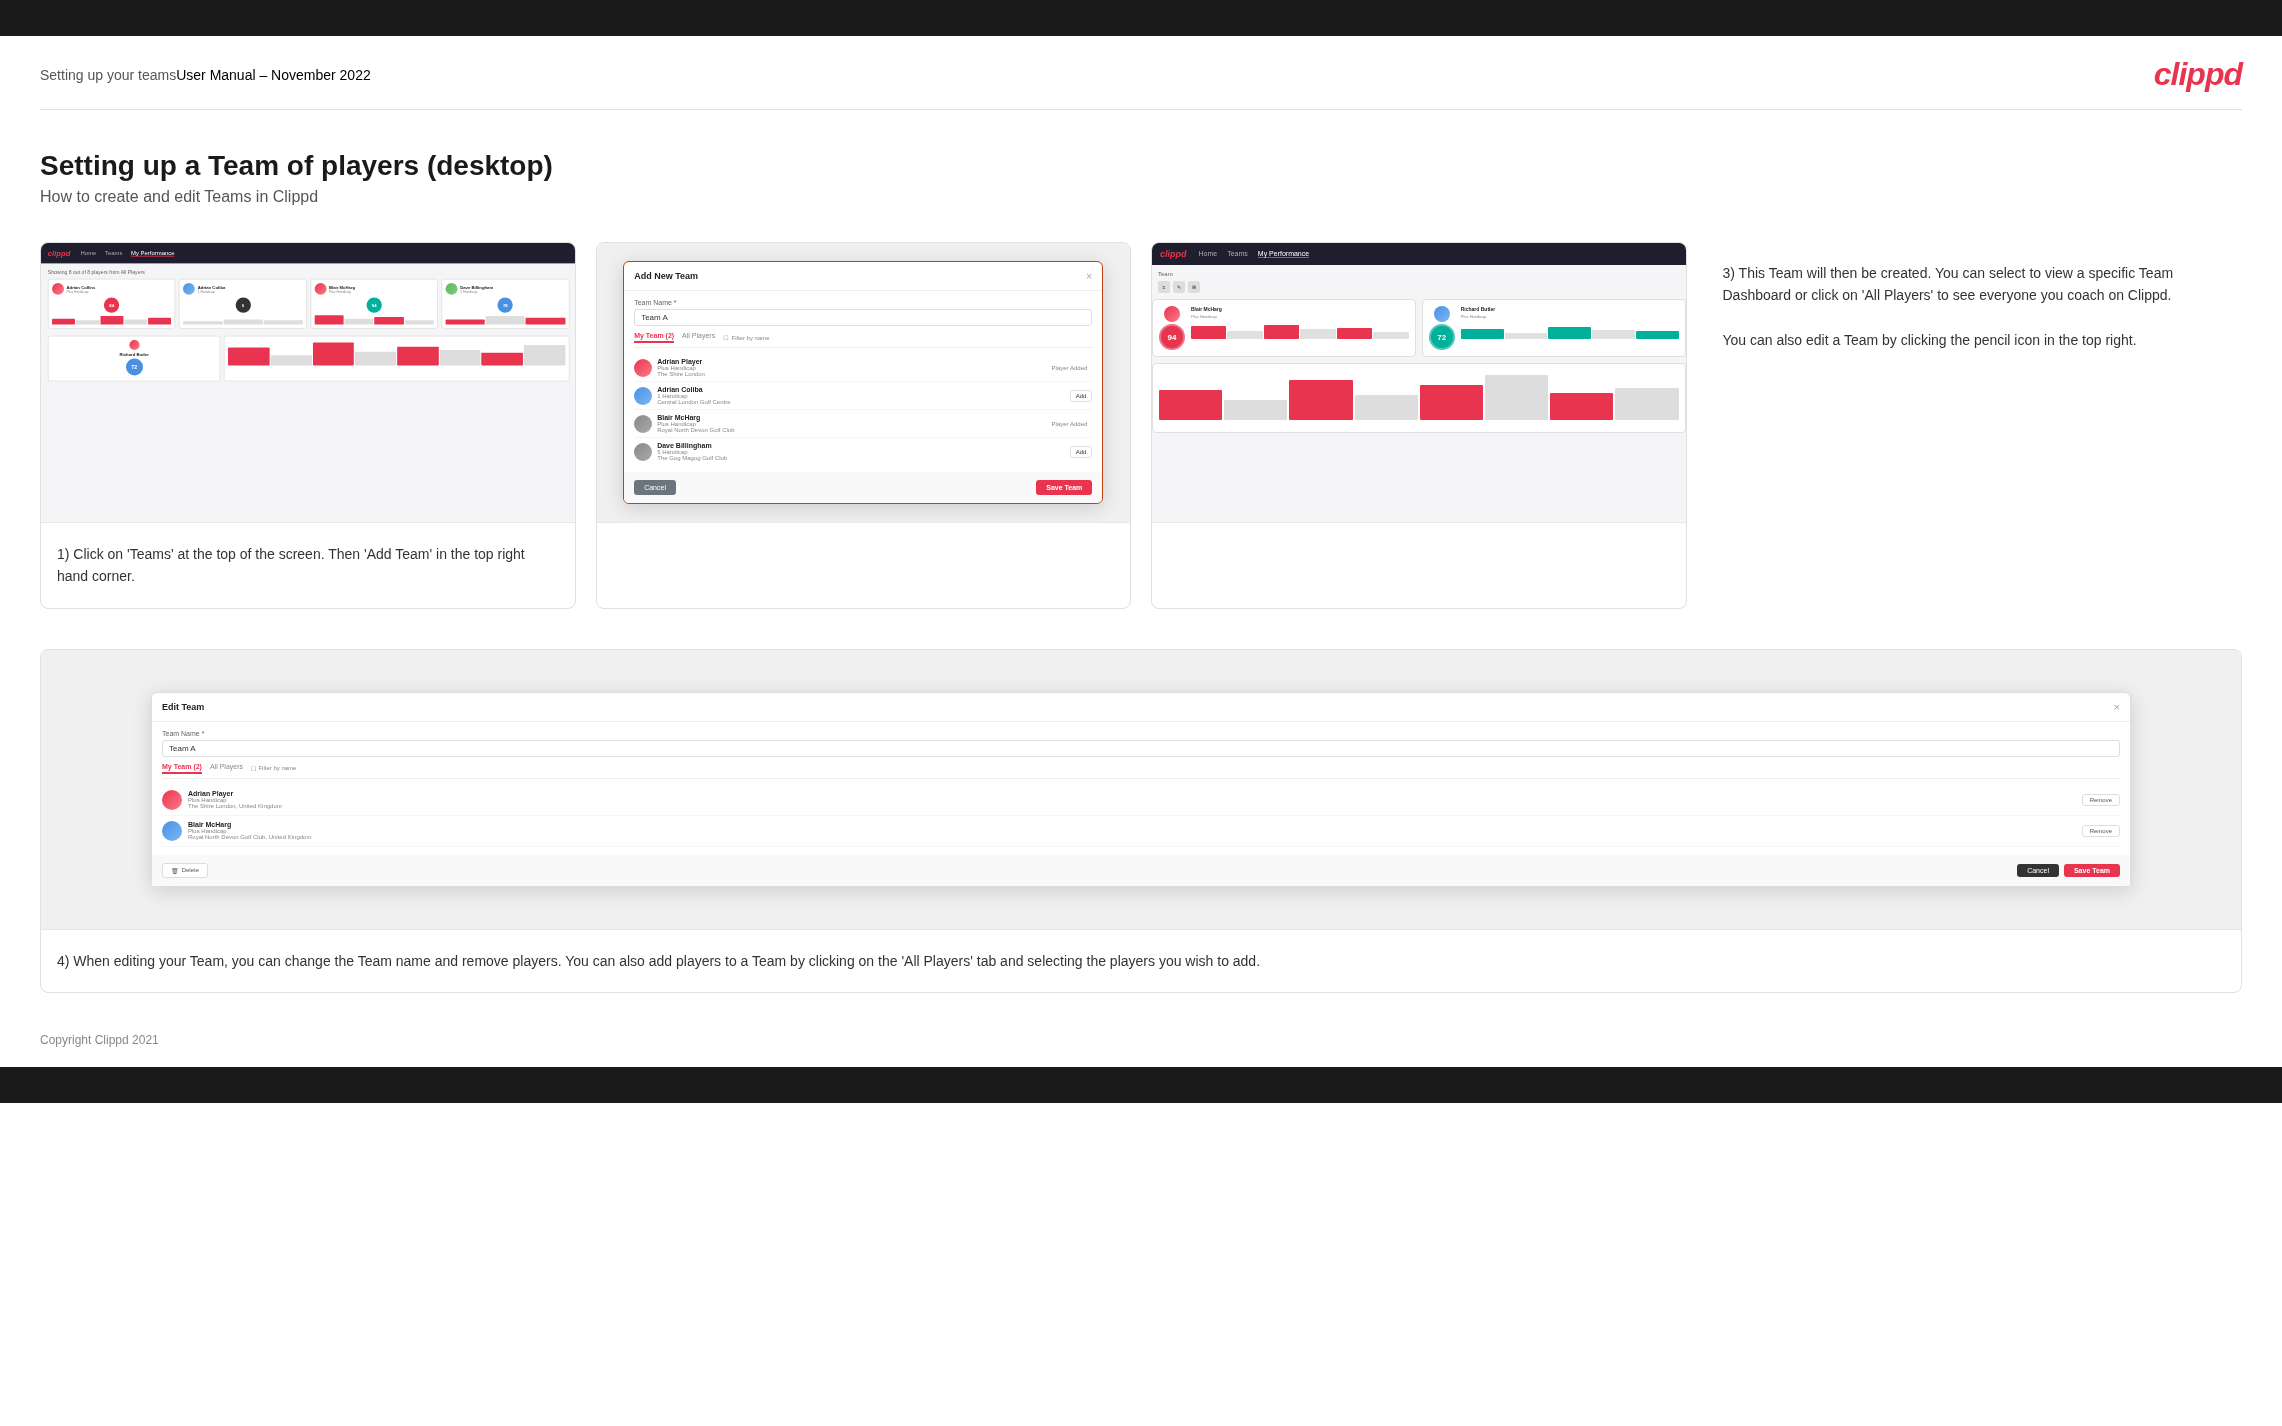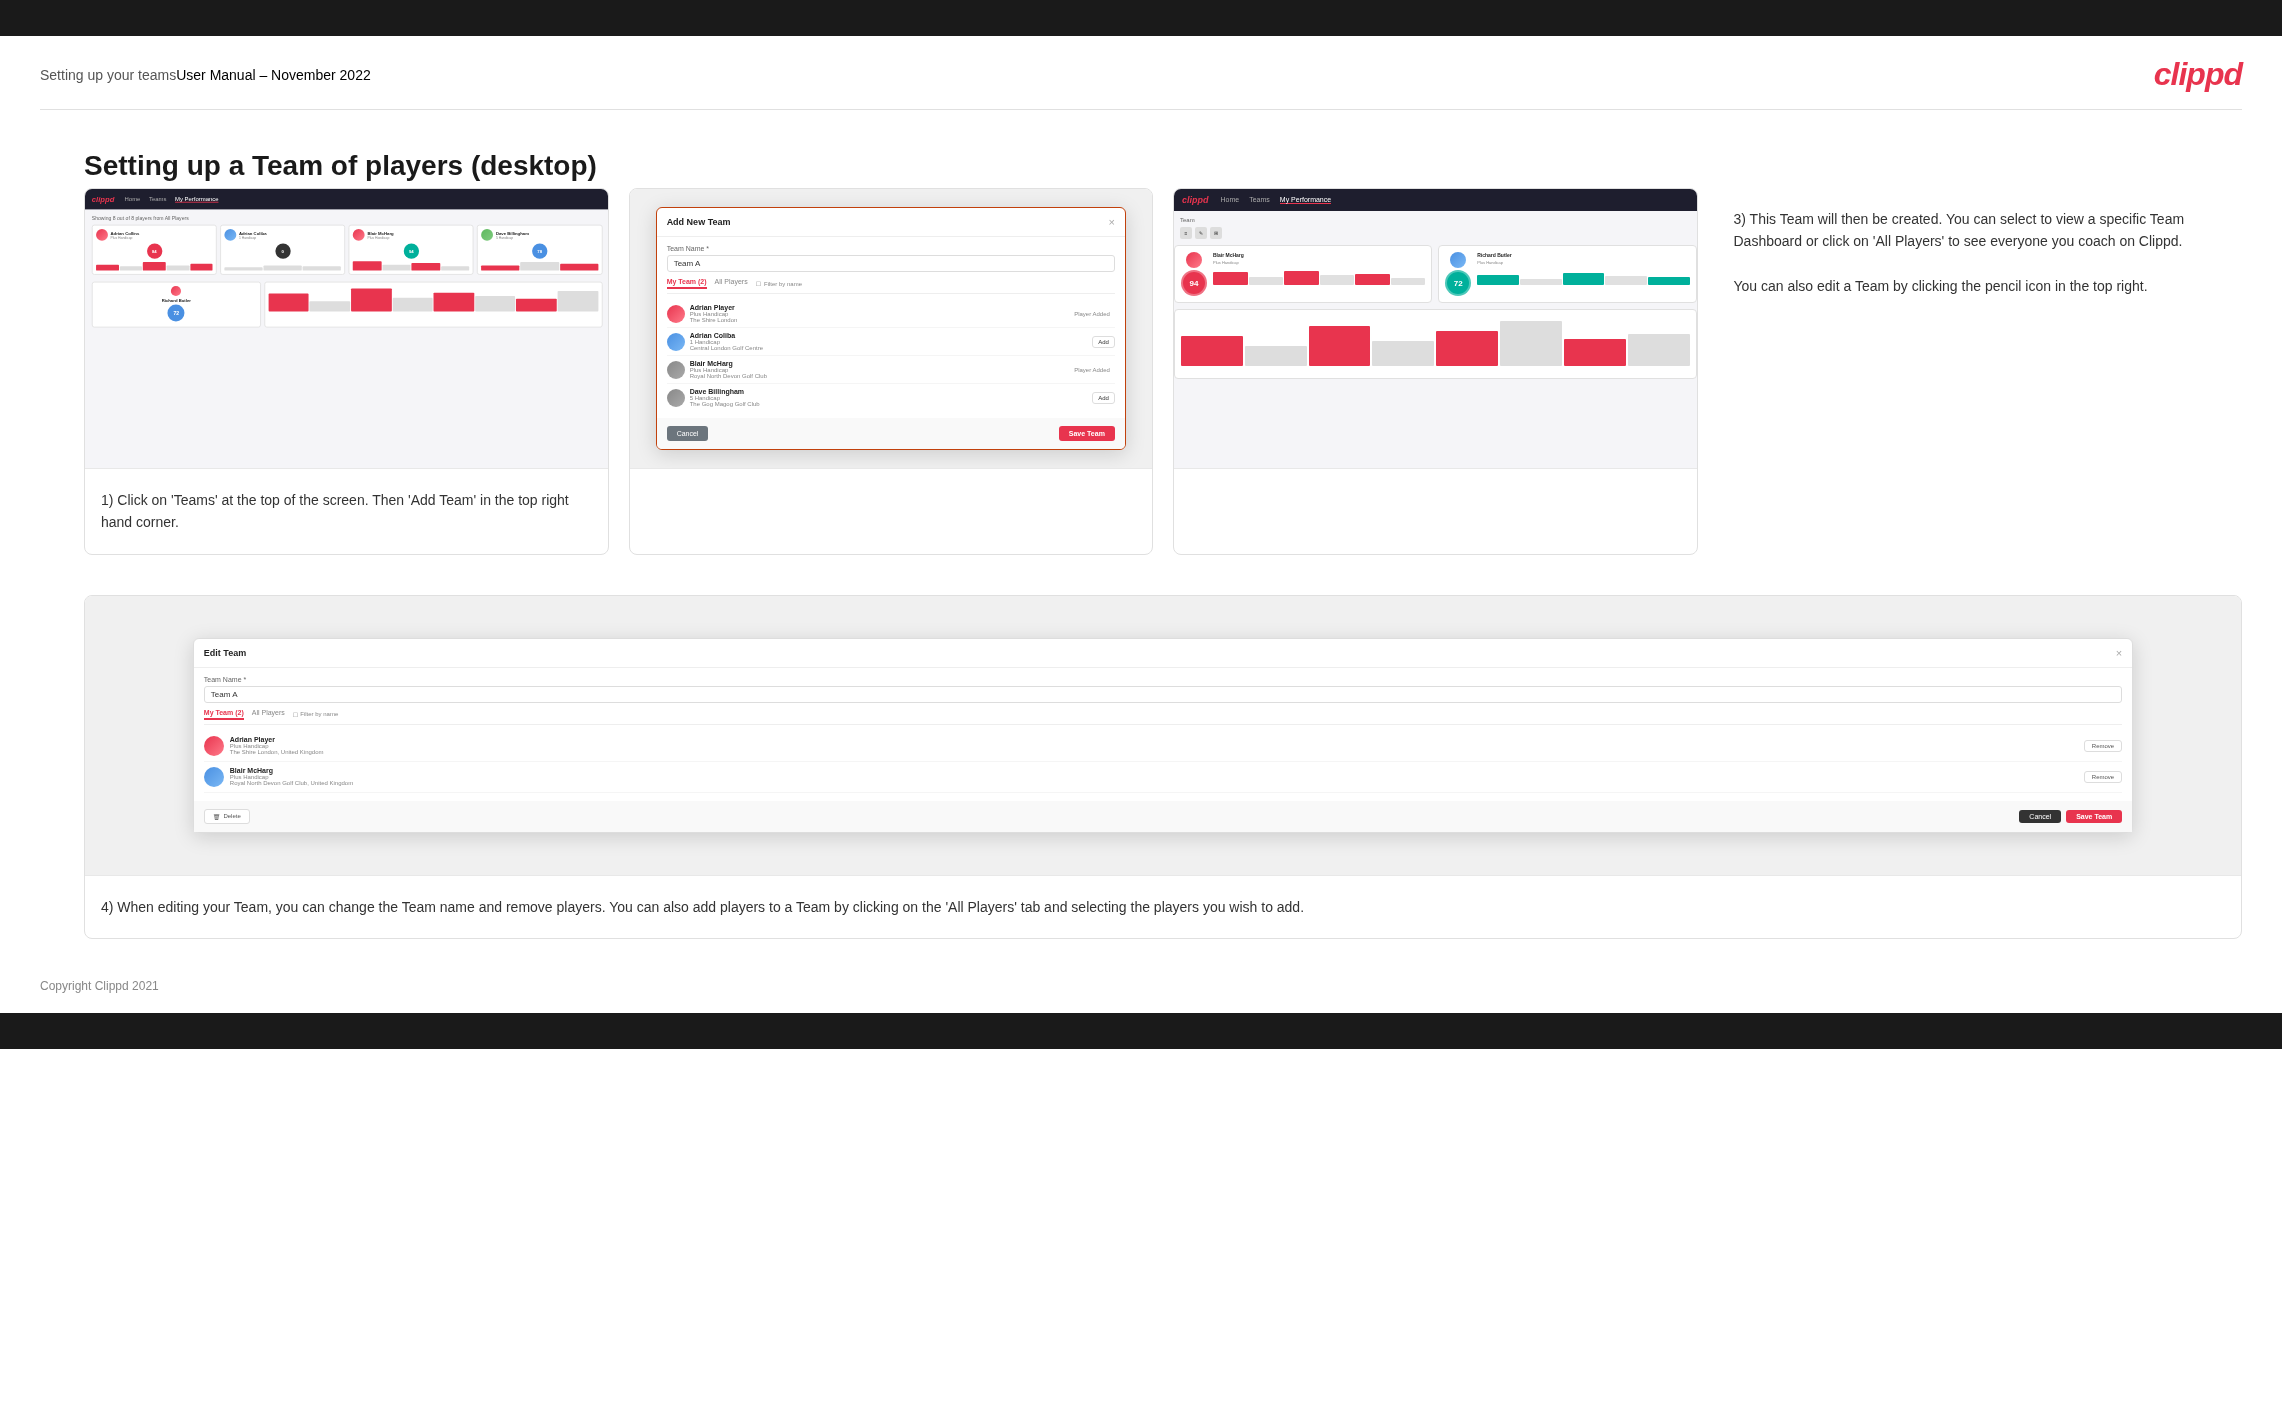--- a/index.html
+++ b/index.html
@@ -47,21 +47,20 @@
 
     .header-divider {
       border: none;
       border-top: 1px solid #e0e0e0;
       margin: 0 40px;
     }
 
     
     .main {
       padding: 40px 40px 30px 40px;
-      margin-left: 44px;
     }
 
     .page-title {
       font-size: 28px;
       font-weight: 800;
       color: #1a1a1a;
       margin-bottom: 6px;
     }
 
     .page-subtitle {
@@ -737,20 +736,21 @@
 <div class="header">
   <span class="header-left">Setting up your teams</span>
   <span class="header-center">User Manual – November 2022</span>
   <span class="header-logo">clippd</span>
 </div>
 
 <hr class="header-divider">
 
 <div class="main">
   <h1 class="page-title">Setting up a Team of players (desktop)</h1>
+  <p class="page-subtitle">How to create and edit Teams in Clippd</p>
 
   <div class="cards-grid">
 
     <div class="card">
       <div class="card-screenshot">
         <div class="ss1">
           <div class="ss1-navbar">
             <span class="ss1-logo-sm">clippd</span>
             <div class="ss1-nav-items">
               <span class="ss1-nav-item">Home</span>

